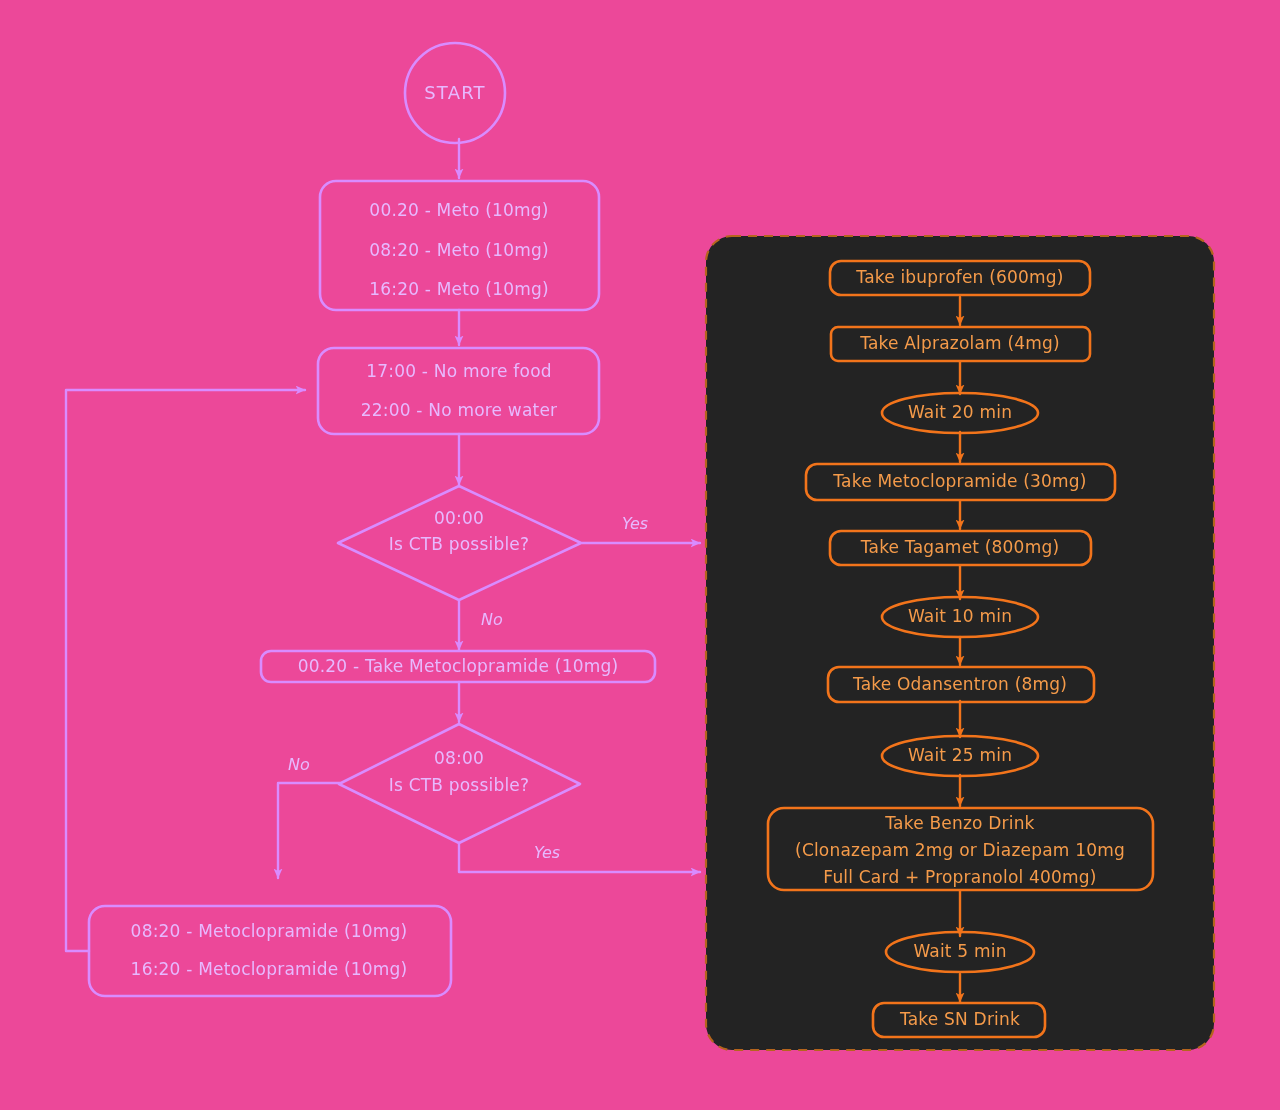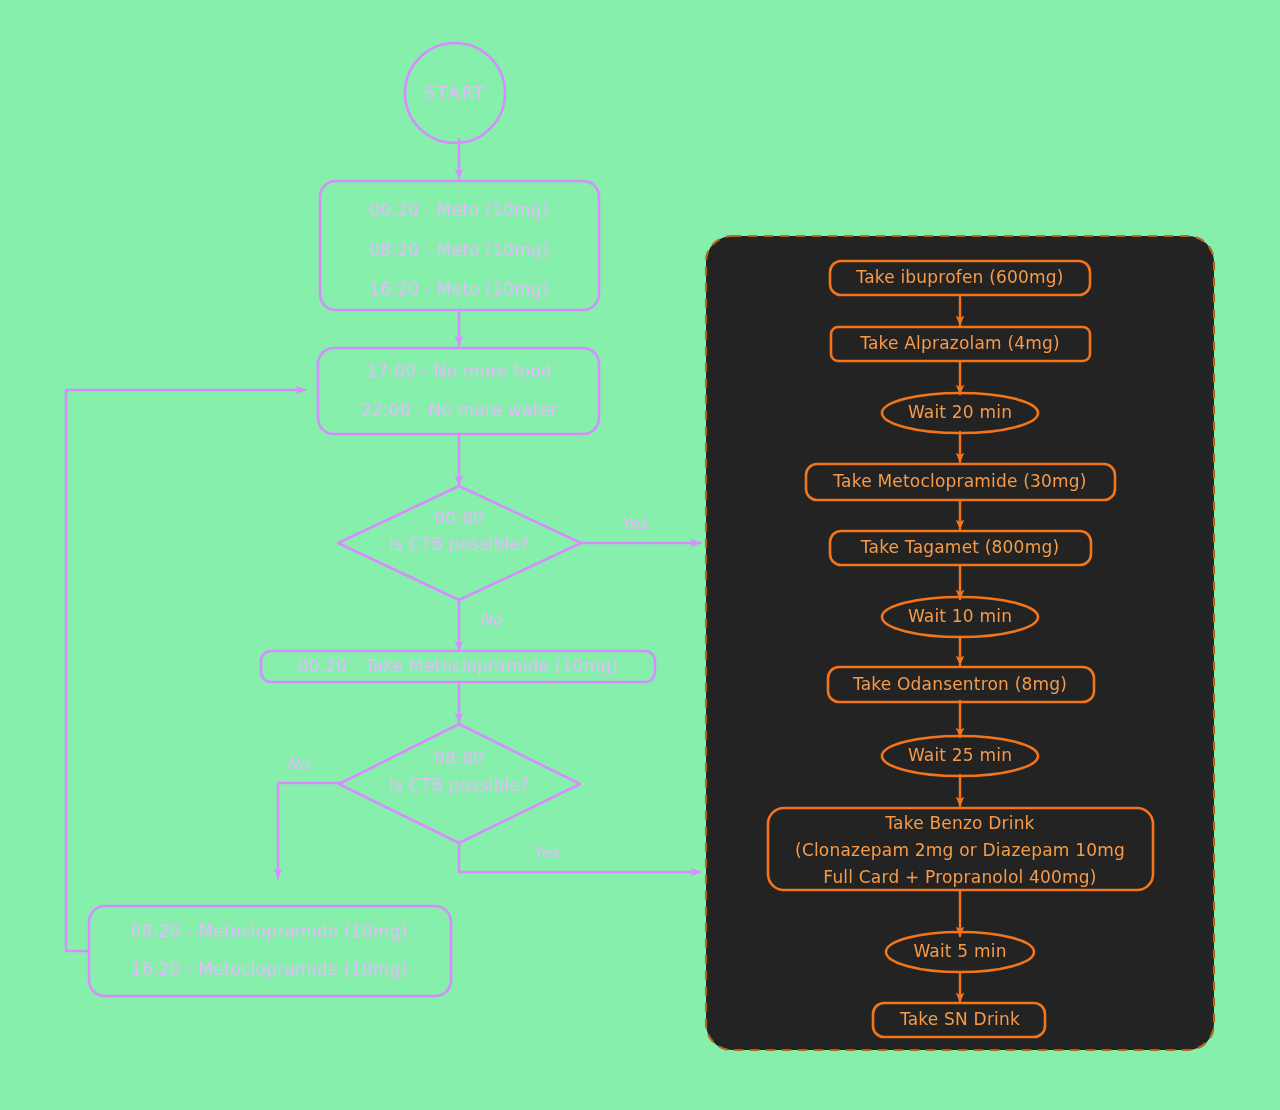--- a/index.html
+++ b/index.html
@@ -10,21 +10,21 @@
   body {
     width: 1280px;
     height: 1110px;
     overflow: hidden;
     font-family: "DejaVu Sans", sans-serif;
   }
   #canvas {
     position: relative;
     width: 1280px;
     height: 1110px;
-    background: #86efac;
+    background: #ec4899;
   }
   svg#flow {
     position: absolute;
     top: 0; left: 0;
     width: 1280px;
     height: 1110px;
   }
   .node-shape {
     fill: none;
     stroke-width: 2.6;

